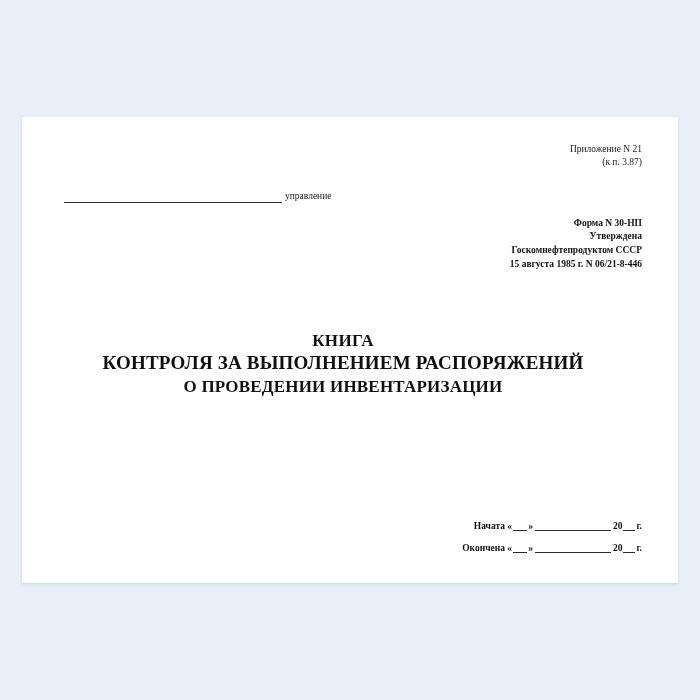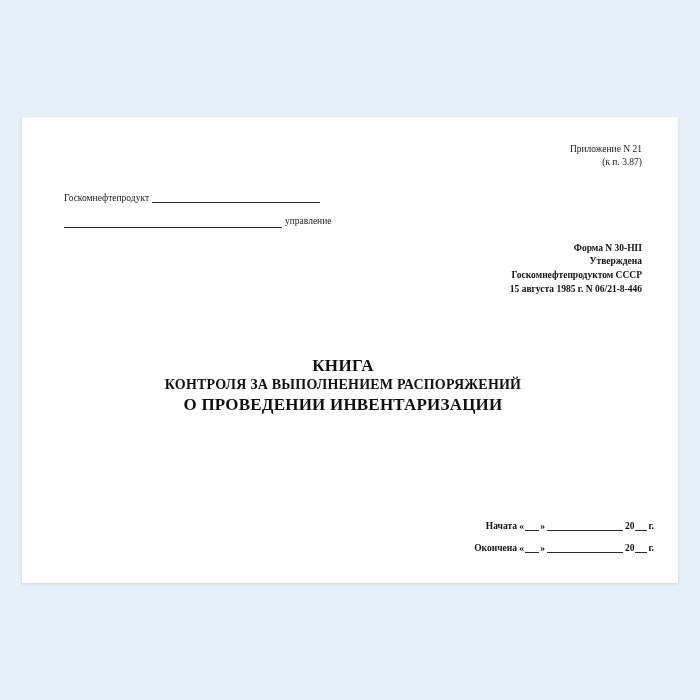--- a/index.html
+++ b/index.html
@@ -87,27 +87,27 @@
 
   
   .title {
     text-align: center;
     font-weight: bold;
     color: #101010;
     margin-top: 58px;
     line-height: 1.28;
   }
   .title .l1 { font-size: 17px; letter-spacing: 0.3px; }
-  .title .l2 { font-size: 14px; letter-spacing: 0.2px; font-family: Liberation Serif, serif; }
+  .title .l2 { font-size: 19px; letter-spacing: 0.2px; font-family: Liberation Serif, serif; }
   .title .l3 { font-size: 17px; letter-spacing: 0.2px; }
 
   
   .dates {
     position: absolute;
-    right: 24px;
+    right: 36px;
     bottom: 30px;
     font-size: 9.5px;
     font-weight: bold;
     color: #111;
     text-align: right;
   }
   .dateline {
     display: flex;
     align-items: flex-end;
     justify-content: flex-end;
@@ -143,24 +143,20 @@
 <div class="stage">
   <div class="page">
     <div class="inner">
 
       <div class="appendix">
         <div>Приложение N 21</div>
         <div>(к п. 3.87)</div>
       </div>
 
       <div class="orgblock">
-        <div class="orgline1">
-          <span class="lbl">Госкомнефтепродукт</span>
-          <span class="rule rule-a"></span>
-        </div>
         <div class="orgline2">
           <span class="rule rule-b"></span>
           <span class="lbl2">управление</span>
         </div>
       </div>
 
       <div class="formblock">
         <div>Форма N 30-НП</div>
         <div>Утверждена</div>
         <div>Госкомнефтепродуктом СССР</div>

